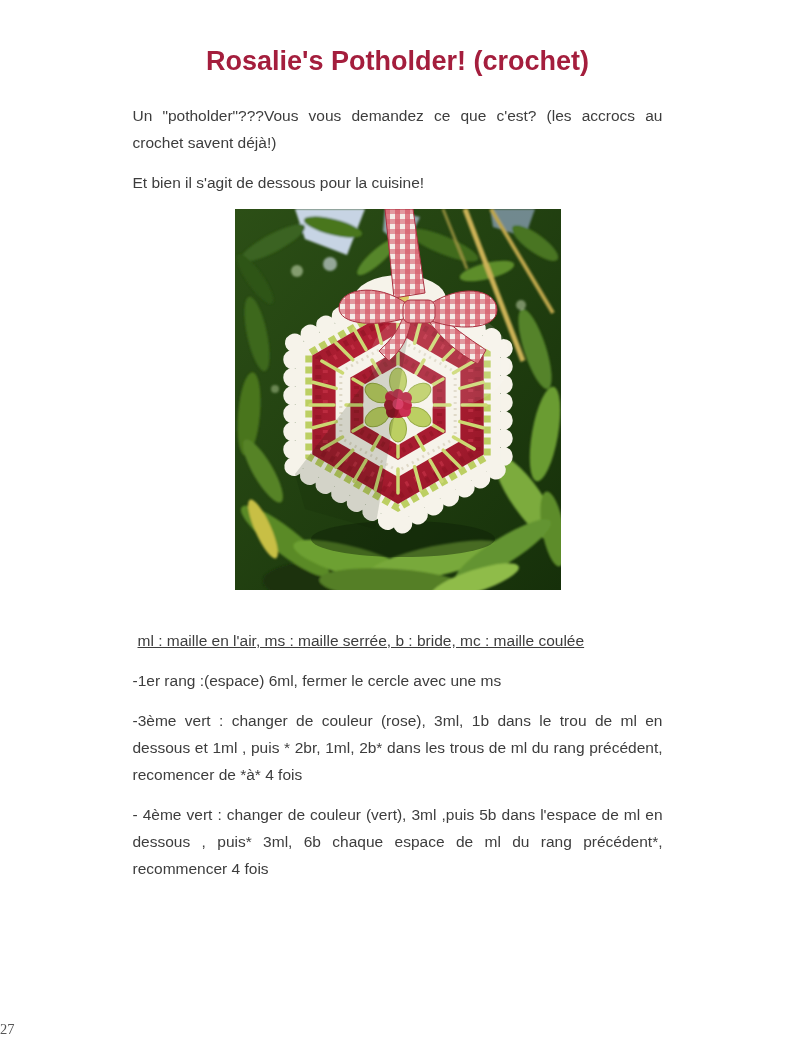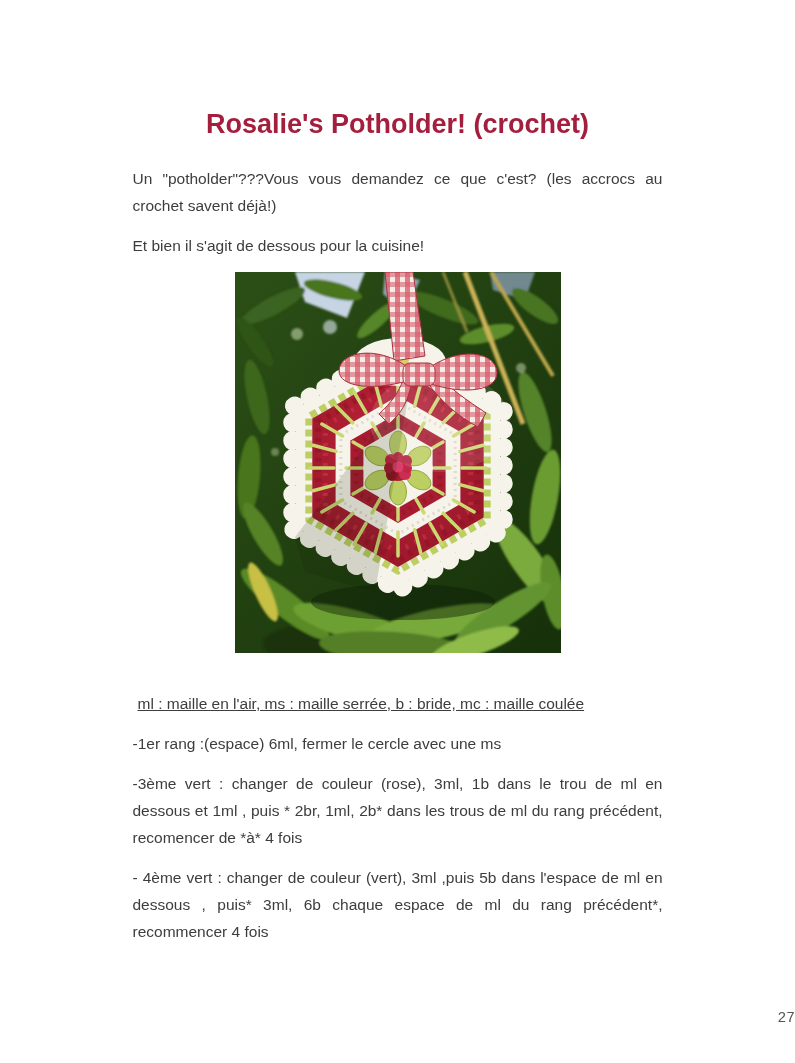--- a/index.html
+++ b/index.html
@@ -5,39 +5,39 @@
   html, body { margin: 0; padding: 0; background: #ffffff; }
   .page {
     position: relative;
     width: 795px;
     height: 1063px;
     background: var(--page-bg, #fff);
     font-family: "Liberation Sans", sans-serif;
     color: var(--text-color, #3d3d3d);
     overflow: hidden;
   }
-  .content { width: 530px; margin: 8px auto; padding-top: 99px; }
+  .content { width: 530px; margin: 0 auto; padding-top: 44px; }
   h1.title {
     margin: 0 0 24px;
     text-align: center;
     font-size: 27px;
     line-height: 34px;
     font-weight: bold;
     color: var(--title-color, #a41e3d);
   }
   p { margin: 0 0 13px; font-size: 15.5px; line-height: 27px; }
   p.just { text-align: justify; }
   p.abbrev { padding-left: 5px; text-decoration: underline; }
   p b { font-weight: normal; }
   .photo-wrap { width: 326px; margin: 7px auto 37px; line-height: 0; }
   .pageno {
     position: absolute;
-    left: 0; right: 0; bottom: 37px;
-    text-align: right;
-    font-family: Liberation Mono, monospace;
+    left: 0; right: 0; bottom: 25px;
+    text-align: left;
+    font-family: Liberation Serif, serif;
     font-size: 14.5px;
     color: var(--page-number-color, #555);
   }
 </style>
 </head>
 <body>
 
 <div class="page">
   <div class="content">
 

